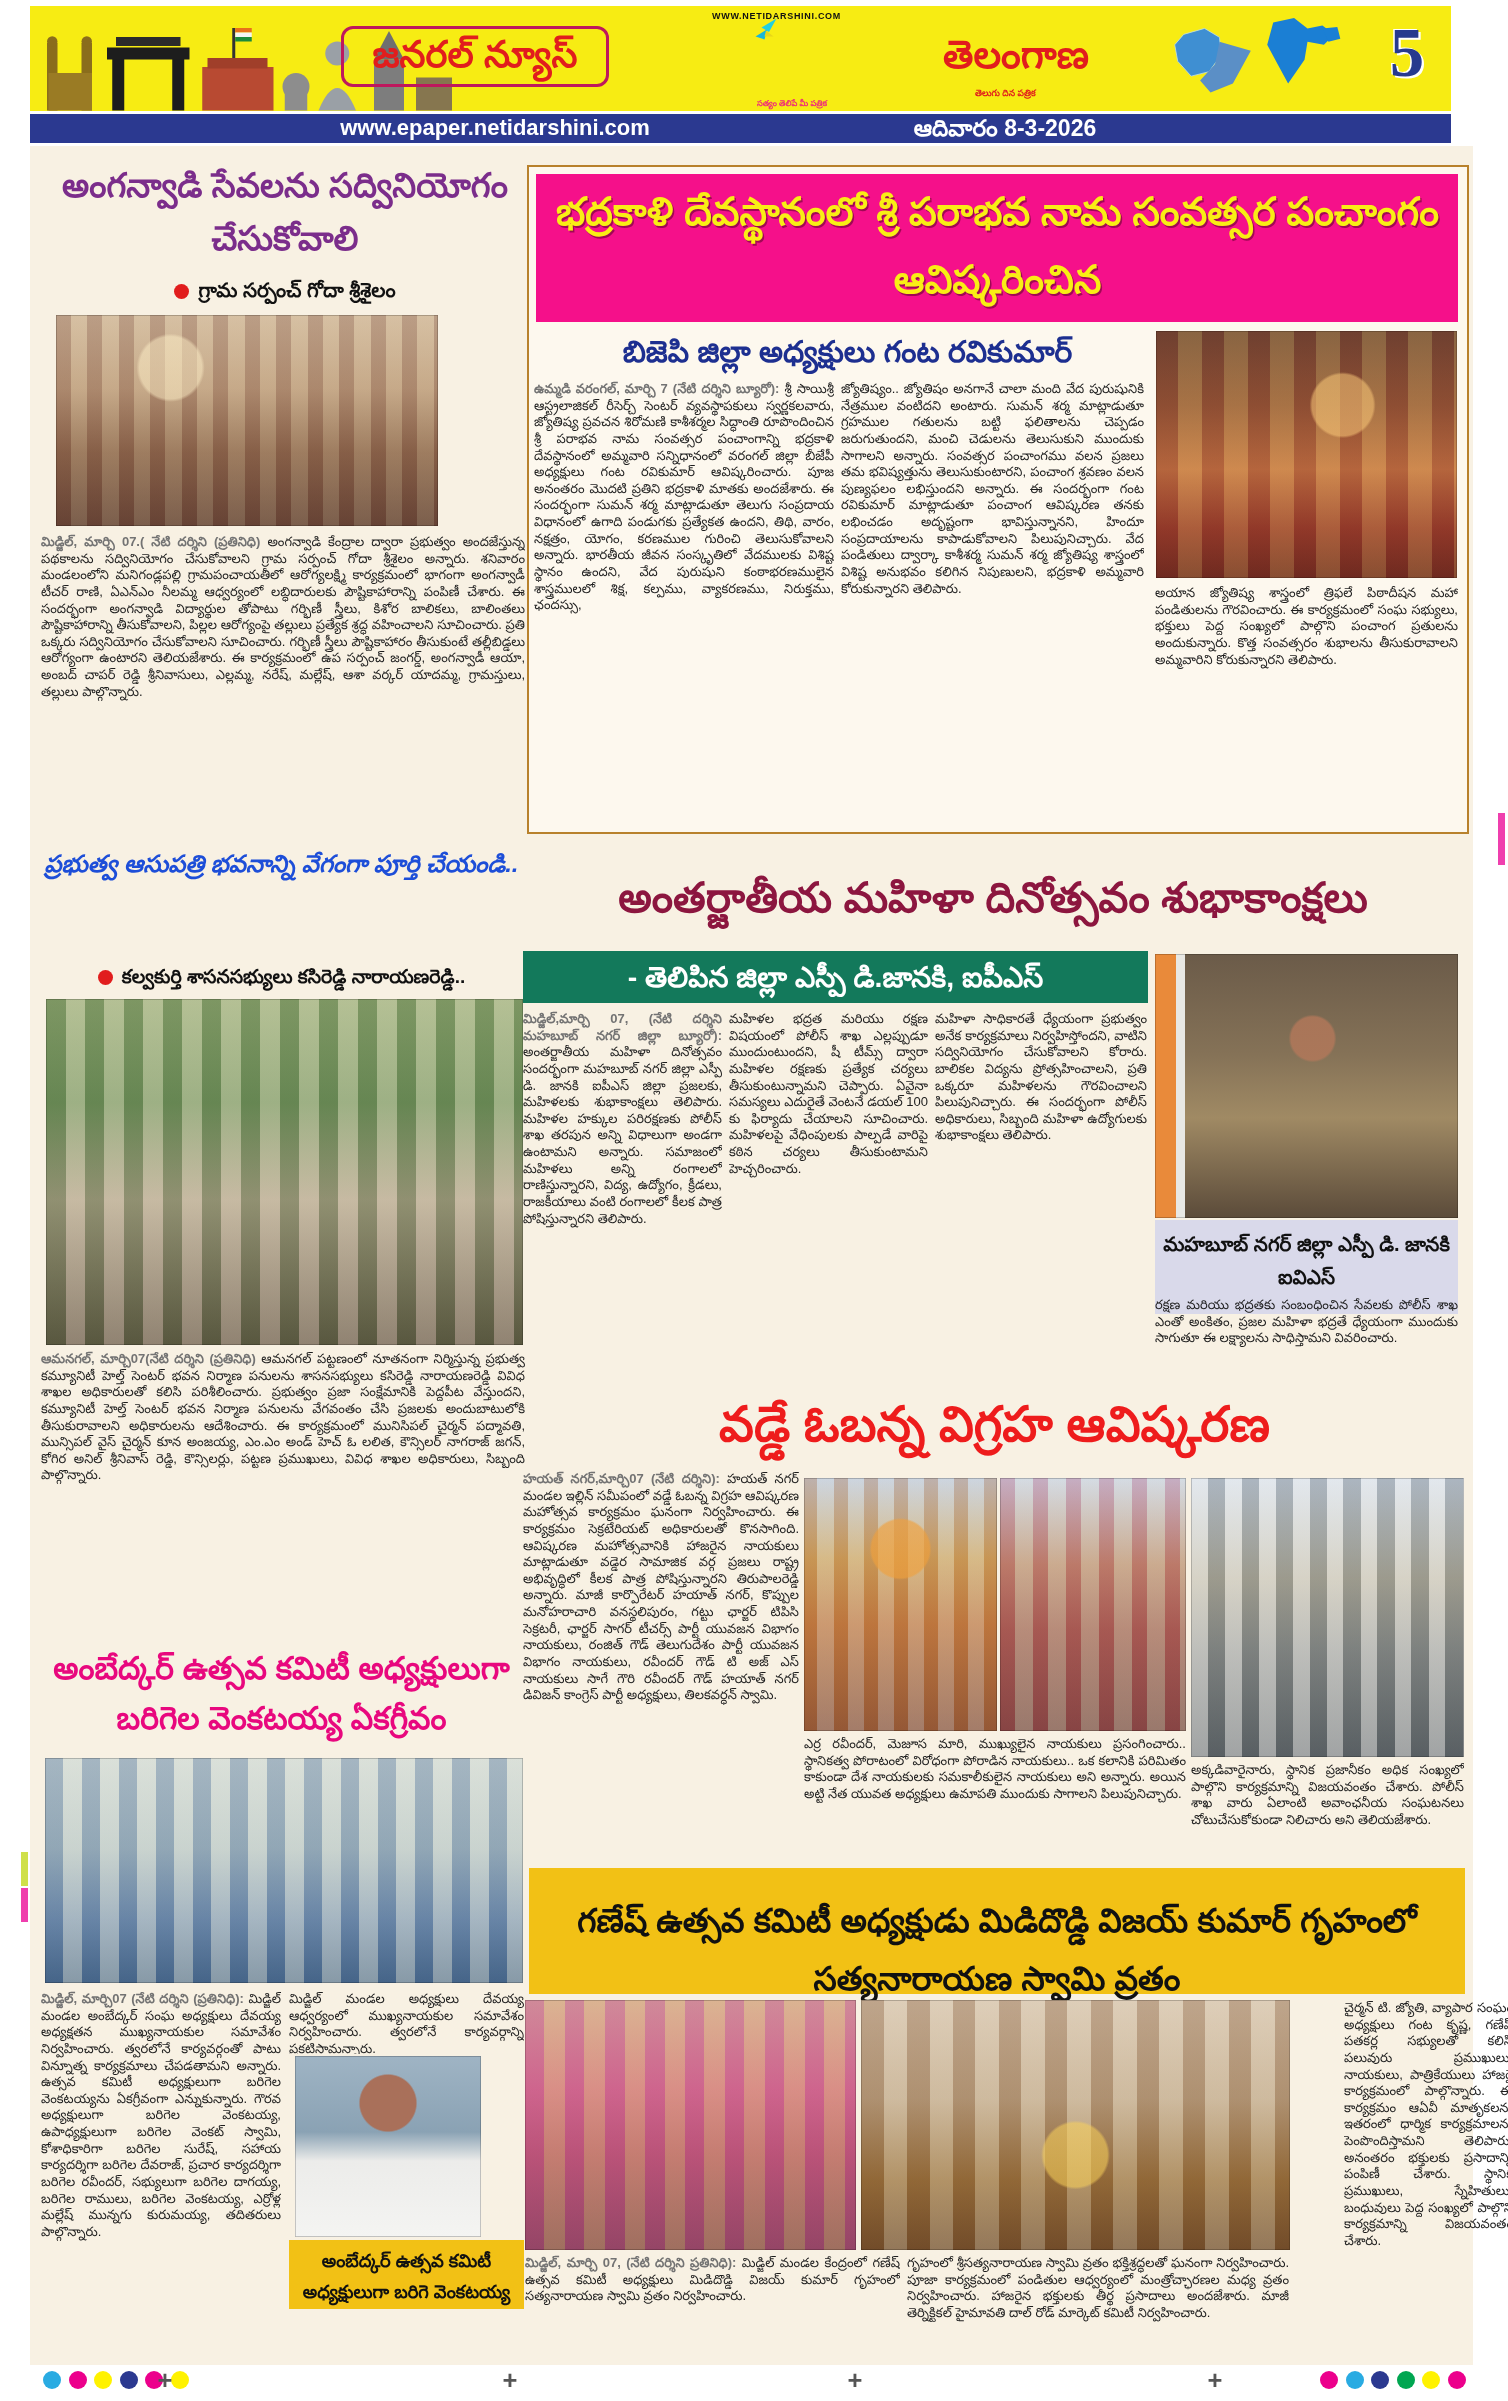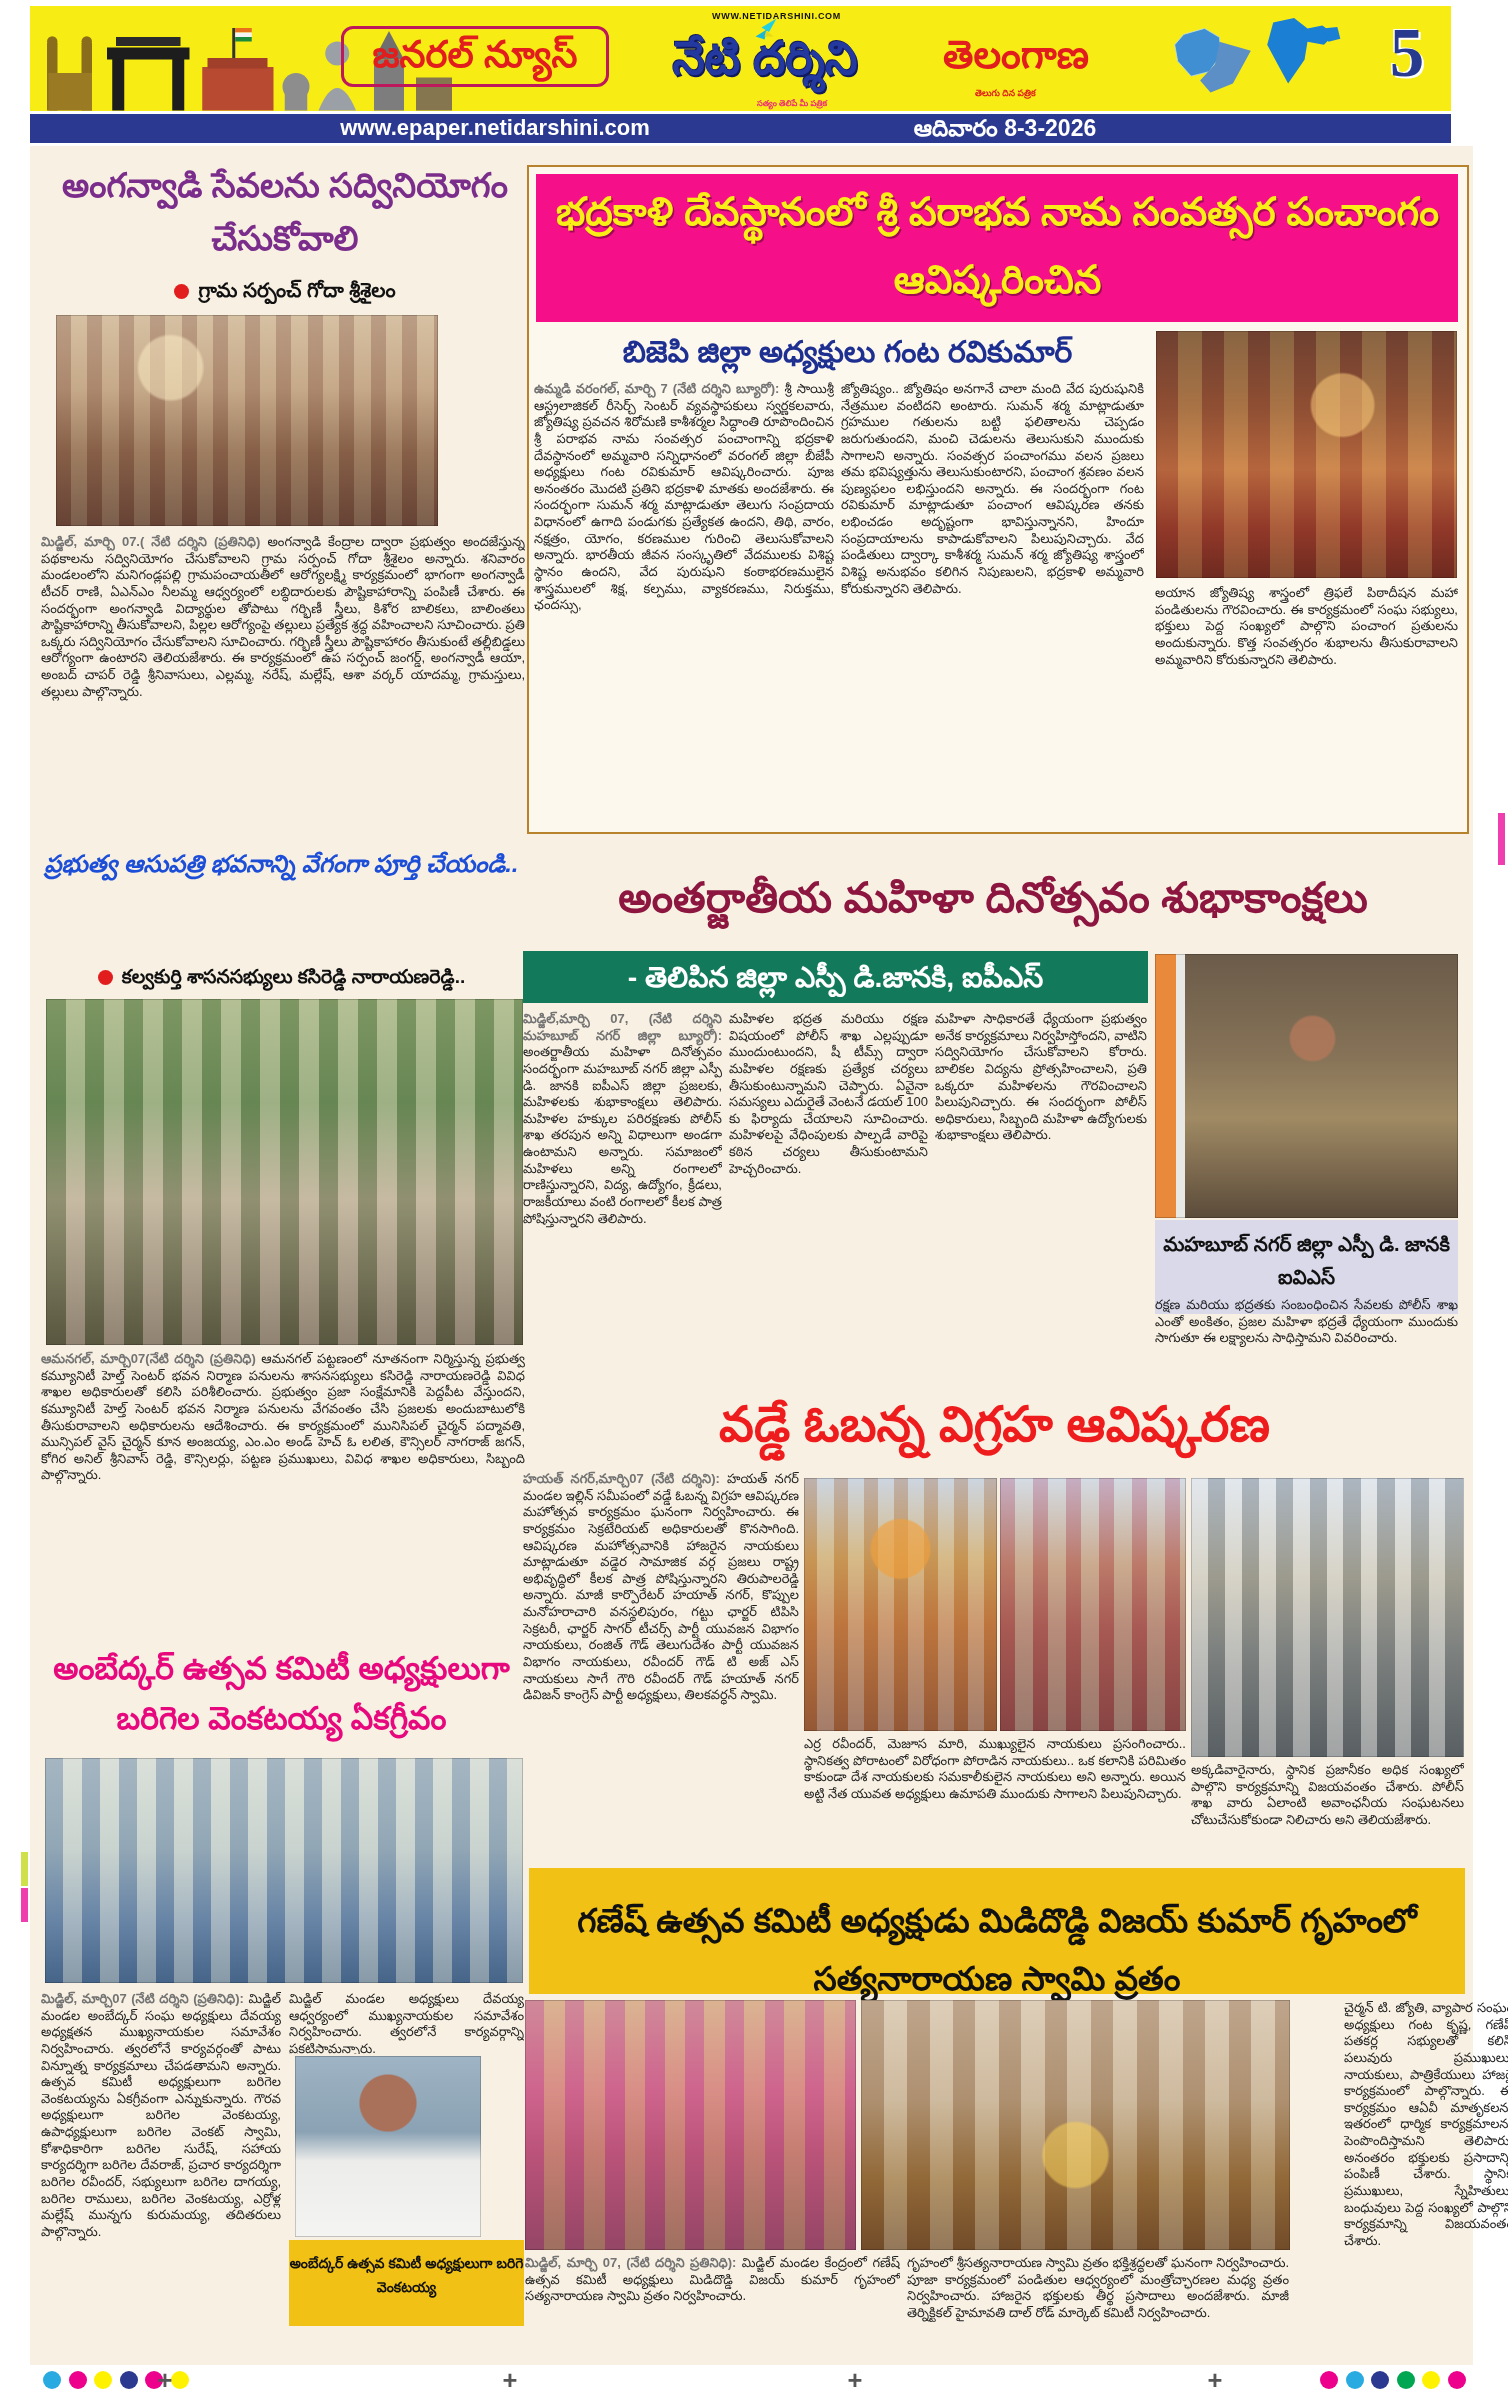--- a/index.html
+++ b/index.html
@@ -44,22 +44,22 @@
   .a2-hl{left:36px;top:846px;width:491px;height:114px;font-size:24px;color:#1d4ed8;line-height:1.5;font-style:italic;}
   .a2-by{left:36px;top:966px;width:491px;height:28.5px;font-size:19px;}
   .a2-photo{left:46px;top:999px;width:477px;height:346px;}
   .a2-body{left:41px;top:1351px;width:484px;height:270px;}
 
   .a3-hl{left:36px;top:1643px;width:491px;height:111px;font-size:31.5px;color:#e8087e;line-height:1.6;}
   .a3-photo{left:45px;top:1758px;width:478px;height:225px;}
   .a3-left{left:41px;top:1991px;width:240px;height:369px;}
   .a3-rtop{left:289px;top:1991px;width:235px;height:63px;}
   .a3-portrait{left:295px;top:2056px;width:186px;height:181px;}
-  .a3-cap{left:289px;top:2240px;width:235px;height:86px;background:#f2c115;color:#111;font-size:14px;font-weight:bold;
-          text-align:center;line-height:1.7;padding-top:12px;box-sizing:border-box;}
+  .a3-cap{left:289px;top:2240px;width:235px;height:69px;background:#f2c115;color:#111;font-size:18px;font-weight:bold;
+          text-align:center;line-height:1.7;padding-top:6px;box-sizing:border-box;}
 
   
   .p-wrap{left:527px;top:165px;width:942px;height:669px;border:2.2px solid #b8812c;background:#fdf8ee;box-sizing:border-box;}
   .p-pink{left:536px;top:174px;width:922px;height:148px;background:#f5108a;}
   .p-hl{left:544px;top:178px;width:907px;height:139px;font-size:39px;color:#f9ee15;line-height:1.75;
         text-shadow:1.5px 1.5px 0 rgba(90,0,40,.55);}
   .p-sub{left:555px;top:330px;width:585px;height:43px;font-size:30px;color:#1d2f90;line-height:43px;}
   .p-photo{left:1156px;top:331px;width:301px;height:247px;}
   .p-c1{left:534px;top:381px;width:300px;height:445px;}
   .p-c2{left:841px;top:381px;width:303px;height:445px;}
@@ -136,21 +136,20 @@
       <path d="M444 60 L464 22 L484 60 z" fill="#6f6f6f"></path>
       <rect x="500" y="84" width="48" height="44" fill="#86764f"></rect>
     </svg>
     <div class="abs badge" style="left:311px;top:19.5px;">జనరల్ న్యూస్</div>
     <div class="abs mast-url" style="left:649px;top:4.5px;">WWW.NETIDARSHINI.COM</div>
     <svg class="abs bird" style="left:721px;top:7.5px;" viewBox="0 0 40 40">
       <path d="M6 30 L22 20 L18 34 z" fill="#19b6d8"></path>
       <path d="M14 18 L34 6 L24 24 z" fill="#22cfe0"></path>
       <path d="M20 22 L30 30 L18 30 z" fill="#e8d619"></path>
     </svg>
-    <div class="abs masthead" style="left:600px;top:18px;">నేటి దర్శిని</div>
     <div class="abs tagline-l" style="left:727px;top:93px;">సత్యం తెలిపే మీ పత్రిక</div>
     <div class="abs tagline-r" style="left:945px;top:82px;">తెలుగు దిన పత్రిక</div>
     <div class="abs edition" style="left:881px;top:24px;">తెలంగాణ</div>
     <svg class="abs maps" style="left:1131px;top:6px;" width="202" height="91" viewBox="0 0 270 122">
       <path d="M30 30 L58 22 L78 34 L80 58 L64 80 L40 86 L22 66 L18 44 z" fill="#3f8fd2" stroke="#bfe0f2" stroke-width="1"></path>
       <path d="M78 40 L120 52 L96 96 L66 108 L52 92 L72 70 z" fill="#5b8fc6"></path>
       <path d="M150 14 L178 8 L196 22 L216 18 L232 30 L218 44 L196 40 L192 64 L170 96 L156 70 L142 44 z" fill="#1b7fd4"></path>
       <path d="M216 22 L236 20 L240 36 L224 40 z" fill="#1b7fd4"></path>
     </svg>
     <div class="abs pagenum" style="left:1336px;top:7.5px;">5</div>

